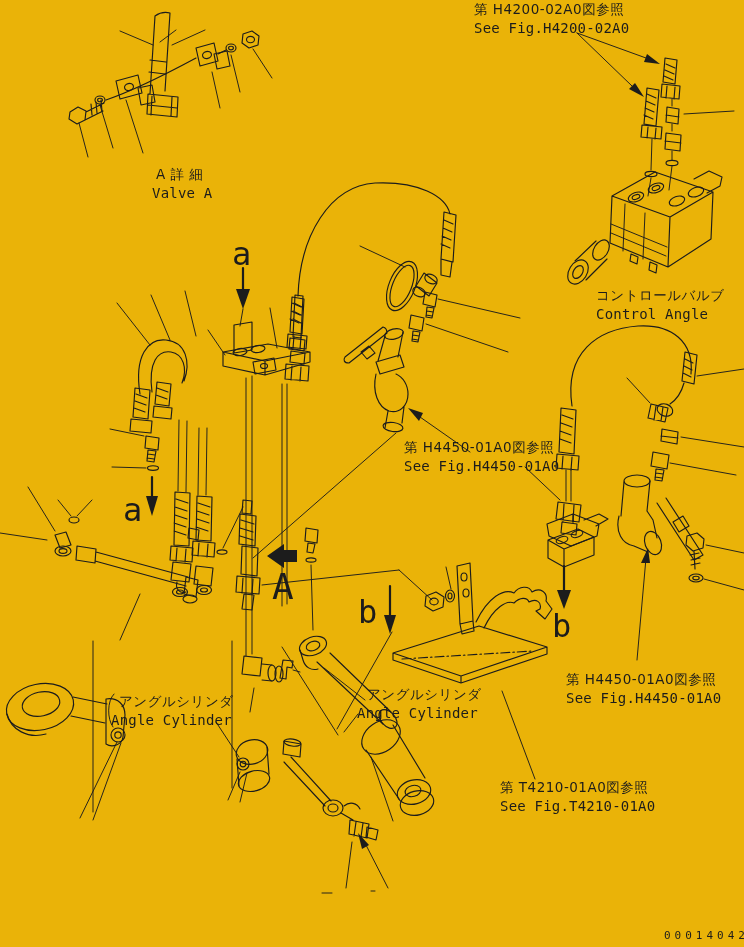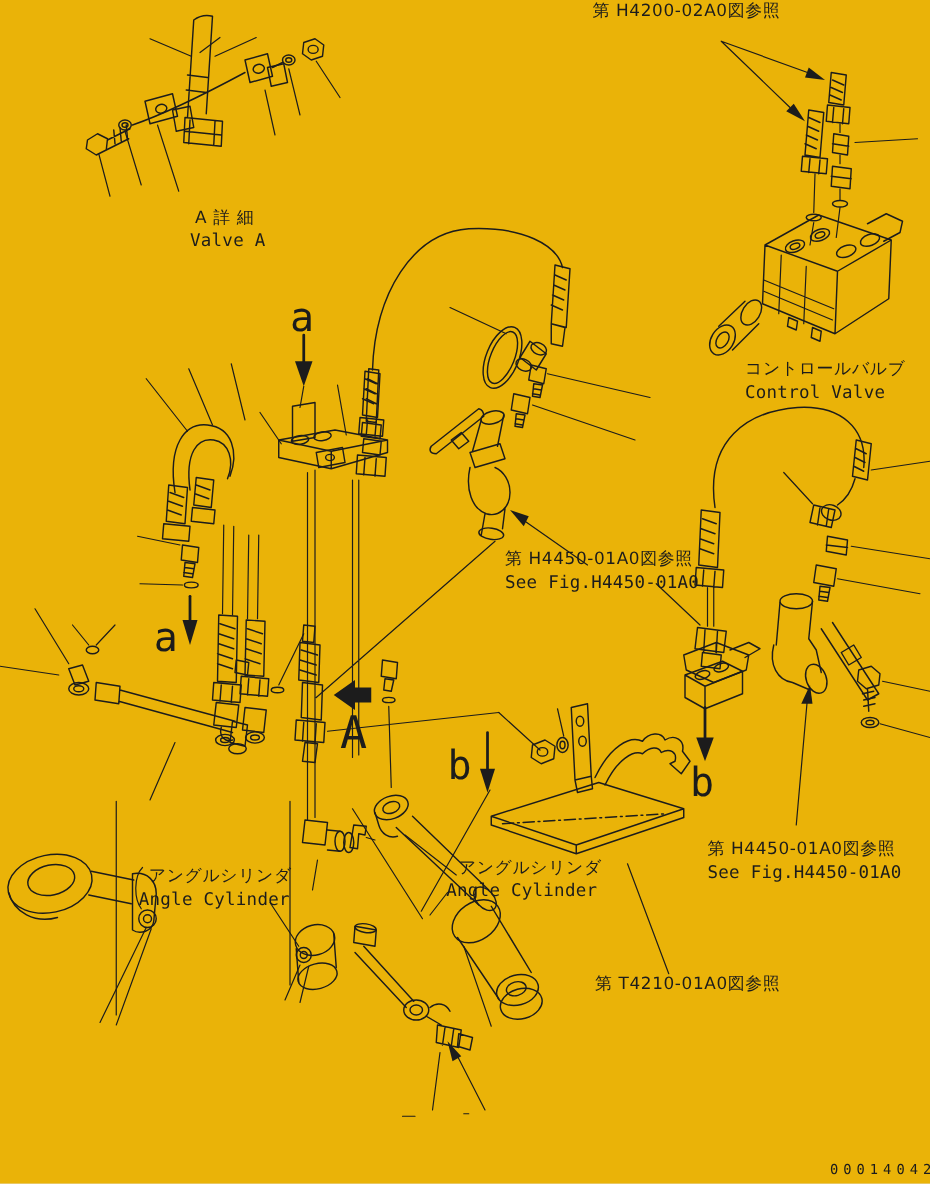--- a/index.html
+++ b/index.html
@@ -231,30 +231,31 @@
     <polygon class="f" points="267,556 284,544 284,550 297,550 297,562 284,562 284,568"></polygon>
     <path class="s w2" d="M390,586 L390,616"></path>
     <polygon class="f" points="384,615 396,615 390,634"></polygon>
     <path class="s w2" d="M564,566 L564,591"></path>
     <polygon class="f" points="557,590 571,590 564,609"></polygon>
   </g>
 </svg>
 
   <div class="lbl" style="left:474px;top:1px">
     <div class="jp">第 H4200-02A0図参照</div>
+    <div class="en">See Fig.H4200-02A0</div>
   </div>
 
   <div class="lbl" style="left:152px;top:166px">
     <div class="jp" style="margin-left:4px">A 詳 細</div>
     <div class="en">Valve A</div>
   </div>
 
   <div class="lbl" style="left:596px;top:287px">
     <div class="jp">コントロールバルブ</div>
-    <div class="en">Control Valve</div>
+    <div class="en">Control Angle</div>
   </div>
 
   <div class="lbl" style="left:404px;top:439px">
     <div class="jp">第 H4450-01A0図参照</div>
     <div class="en">See Fig.H4450-01A0</div>
   </div>
 
   <div class="lbl" style="left:111px;top:693px">
     <div class="jp" style="margin-left:8px">アングルシリンダ</div>
     <div class="en">Angle Cylinder</div>
@@ -263,22 +264,23 @@
   <div class="lbl" style="left:357px;top:686px">
     <div class="jp" style="margin-left:10px">アングルシリンダ</div>
     <div class="en">Angle Cylinder</div>
   </div>
 
   <div class="lbl" style="left:566px;top:671px">
     <div class="jp">第 H4450-01A0図参照</div>
     <div class="en">See Fig.H4450-01A0</div>
   </div>
 
-  <div class="lbl" style="left:476px;top:779px">
+  <div class="lbl" style="left:500px;top:779px">
     <div class="jp">第 T4210-01A0図参照</div>
+    <div class="en">See Fig.T4210-01A0</div>
   </div>
 
   <div class="marker" style="left:232px;top:238px;font-size:32px">a</div>
   <div class="marker" style="left:123px;top:494px;font-size:32px">a</div>
   <div class="marker" style="left:272px;top:569px;font-size:36px">A</div>
   <div class="marker" style="left:358px;top:596px;font-size:32px">b</div>
   <div class="marker" style="left:552px;top:610px;font-size:32px">b</div>
 
   <div class="docnum">00014042</div>
 

